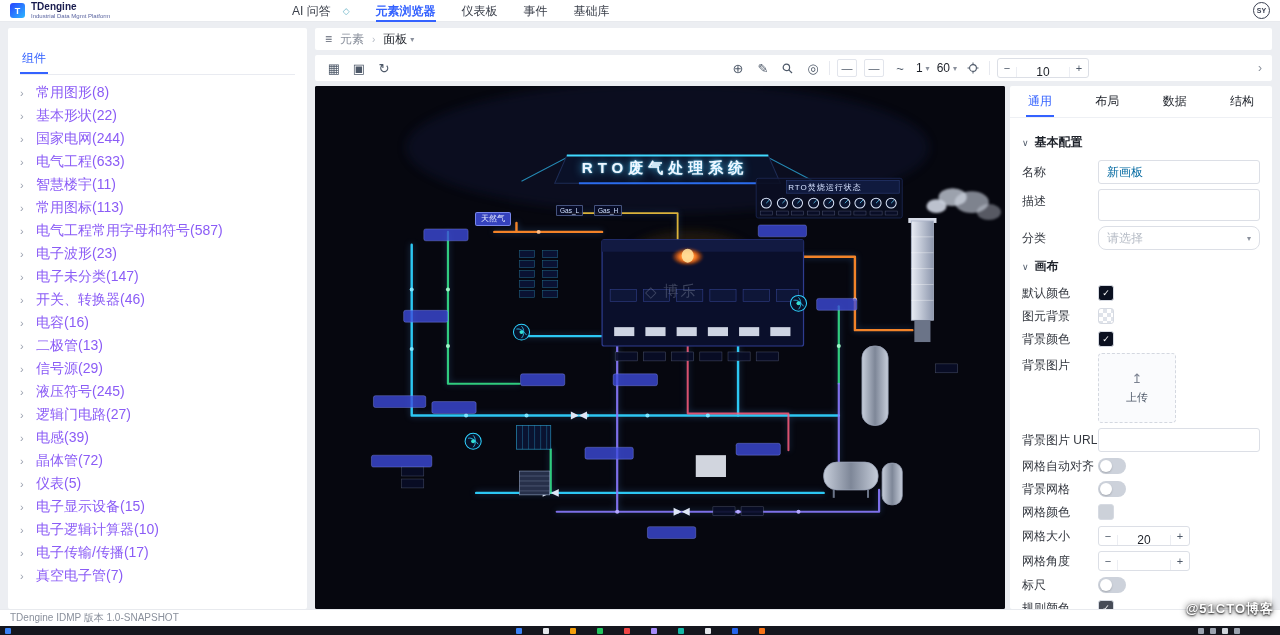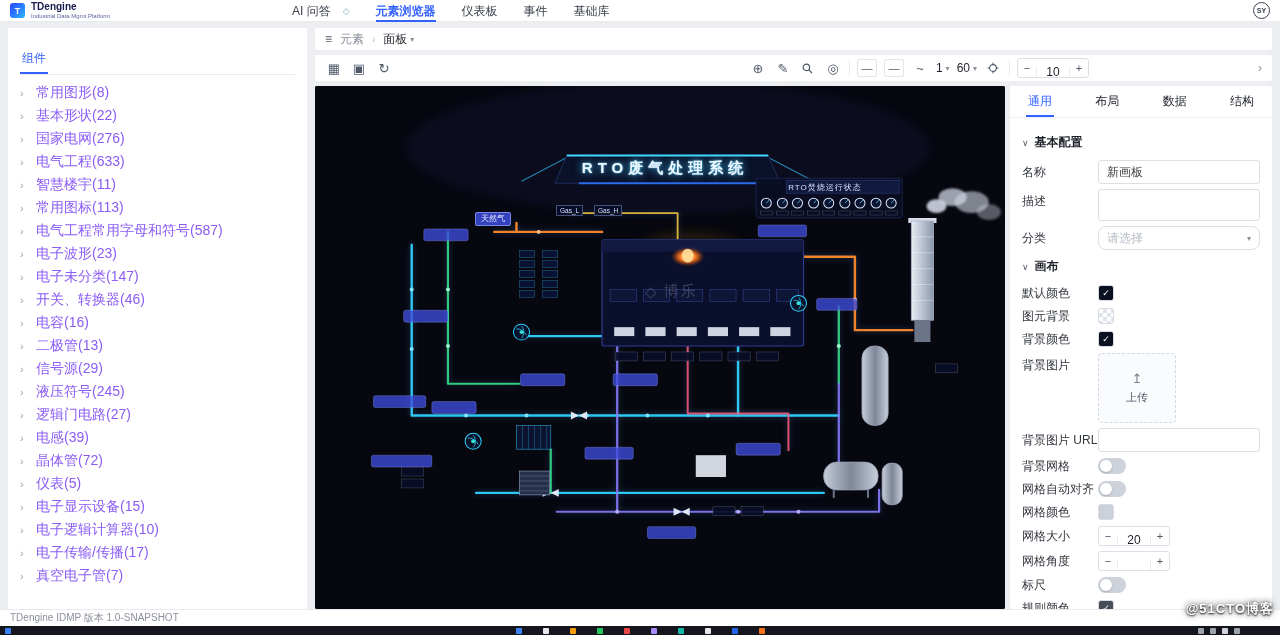--- a/index.html
+++ b/index.html
@@ -39,21 +39,21 @@
   .bc-cur { font-size:12px; color:#1d2129; cursor:pointer; display:flex; align-items:center; gap:3px; }
   .caret { font-size:8px; color:#8a909c; }
 
   .toolbar2 { height:26px; background:#fff; border-radius:2px; display:flex; align-items:center; gap:7px; padding:0 10px; margin-bottom:5px; }
   .tbtn { min-width:18px; height:18px; display:flex; align-items:center; justify-content:center; color:#4e5969; font-size:13px; border-radius:2px; cursor:pointer; }
   .tdiv { width:1px; height:14px; background:#e7e9ef; }
   .sqbtn { width:20px; height:18px; border:1px solid #e2e5ec; border-radius:2px; display:flex; align-items:center; justify-content:center; color:#4e5969; font-size:11px; cursor:pointer; }
   .dd { display:flex; align-items:center; gap:3px; font-size:12px; color:#1d2129; cursor:pointer; }
   .stepper { display:flex; align-items:stretch; border:1px solid #dcdfe6; border-radius:3px; height:20px; overflow:hidden; }
   .st-btn { width:18px; display:flex; align-items:center; justify-content:center; color:#4e5969; font-size:11px; cursor:pointer; }
-  .st-val { width:34px; display:flex; align-items:center; justify-content:center; font-size:12px; color:#1d2129; border-left:1px solid #eceef3; border-right:1px solid #eceef3;margin-top:8px; }
+  .st-val { width:54px; display:flex; align-items:center; justify-content:center; font-size:12px; color:#1d2129; border-left:1px solid #eceef3; border-right:1px solid #eceef3;margin-top:8px; }
   .sp { flex:1; }
   .sp2 { width:155px; }
   .collapse { color:#8a909c; font-size:12px; cursor:pointer; }
 
   .content-row { flex:1; display:flex; gap:5px; min-height:0; }
 
   
   .canvas { flex:1; position:relative; background:#06070f; border-radius:2px; overflow:hidden; cursor:crosshair; }
   .canvas svg { position:absolute; inset:0; width:100%; height:100%; }
   .pipe { filter:drop-shadow(0 0 3px rgba(90,170,255,.35)); }
@@ -72,21 +72,21 @@
   .itab.active { color:#3462ff; }
   .itab.active::after { content:""; position:absolute; left:-2px; right:-2px; bottom:0; height:2px; background:#3462ff; }
   .ibody { padding:8px 12px 0 12px; overflow:hidden; }
   .sect { display:flex; align-items:center; gap:6px; font-size:12px; font-weight:bold; color:#1d2129; margin:8px 0 9px 0; cursor:pointer; }
   .sect .sc { font-size:9px; color:#4e5969; font-weight:normal; }
   .row { display:flex; align-items:center; margin-bottom:5px; min-height:18px; }
   .row.top { align-items:flex-start; }
   .rlabel { width:76px; flex:none; font-size:12px; color:#33373f; display:flex; align-items:center; gap:3px; }
   .row.top .rlabel { padding-top:4px; }
   .rctl { flex:1; display:flex; align-items:center; min-width:0; }
-  .ip { width:100%; height:24px; border:1px solid #dcdfe6; border-radius:3px; font-size:12px; padding:0 8px; color:#404040; outline:none; }
+  .ip { width:100%; height:24px; border:1px solid #dcdfe6; border-radius:3px; font-size:12px; padding:0 8px; color:#0369a1; outline:none; }
   .ta { width:100%; height:32px; border:1px solid #dcdfe6; border-radius:3px; font-size:12px; padding:4px 8px; color:#1d2129; resize:none; outline:none; }
   .sel { width:100%; height:24px; border:1px solid #dcdfe6; border-radius:8px; font-size:12px; padding:0 8px; color:#b6bcc6; display:flex; align-items:center; justify-content:space-between; cursor:pointer; }
   .swatch { width:16px; height:16px; border-radius:3px; border:1px solid #d6dae2; display:flex; align-items:center; justify-content:center; font-size:9px; color:#fff; cursor:pointer; }
   .sw-dark { background:#0b1020; }
   .sw-gray { background:#ccd1d9; }
   .sw-dim  { background:#474c57; }
   .sw-checker { background:repeating-conic-gradient(#dfe3ea 0 25%, #ffffff 0 50%) 0 0/8px 8px; }
   .tg { width:28px; height:16px; border-radius:8px; background:#cdd2db; position:relative; cursor:pointer; flex:none; }
   .tg::after { content:""; position:absolute; width:12px; height:12px; border-radius:50%; background:#fff; top:2px; left:2px; box-shadow:0 1px 2px rgba(0,0,0,.2); }
   .upload { width:78px; height:70px; border:1px dashed #d4d8e0; background:#fafbfd; border-radius:4px; display:flex; flex-direction:column; align-items:center; justify-content:center; gap:4px; cursor:pointer; }
@@ -147,21 +147,21 @@
           <span class="cat-label">常用图形(8)</span>
         </div>
 
         <div class="cat">
           <span class="chev">›</span>
           <span class="cat-label">基本形状(22)</span>
         </div>
 
         <div class="cat">
           <span class="chev">›</span>
-          <span class="cat-label">国家电网(276)</span>
+          <span class="cat-label">国家电网(244)</span>
         </div>
 
         <div class="cat">
           <span class="chev">›</span>
           <span class="cat-label">电气工程(633)</span>
         </div>
 
         <div class="cat">
           <span class="chev">›</span>
           <span class="cat-label">智慧楼宇(11)</span>
@@ -644,28 +644,28 @@
           </div>
 
           <div class="row">
             <div class="rlabel">背景图片 URL</div>
             <div class="rctl">
                 <input class="ip" style="">
               </div>
           </div>
 
           <div class="row">
+            <div class="rlabel">网格自动对齐</div>
+            <div class="rctl">
+                <span class="tg"></span>
+              </div>
+          </div>
+
+          <div class="row">
             <div class="rlabel">背景网格</div>
-            <div class="rctl">
-                <span class="tg"></span>
-              </div>
-          </div>
-
-          <div class="row">
-            <div class="rlabel">网格自动对齐</div>
             <div class="rctl">
                 <span class="tg"></span>
               </div>
           </div>
 
           <div class="row">
             <div class="rlabel">网格颜色</div>
             <div class="rctl">
                 <span class="swatch sw-gray"></span>
               </div>

